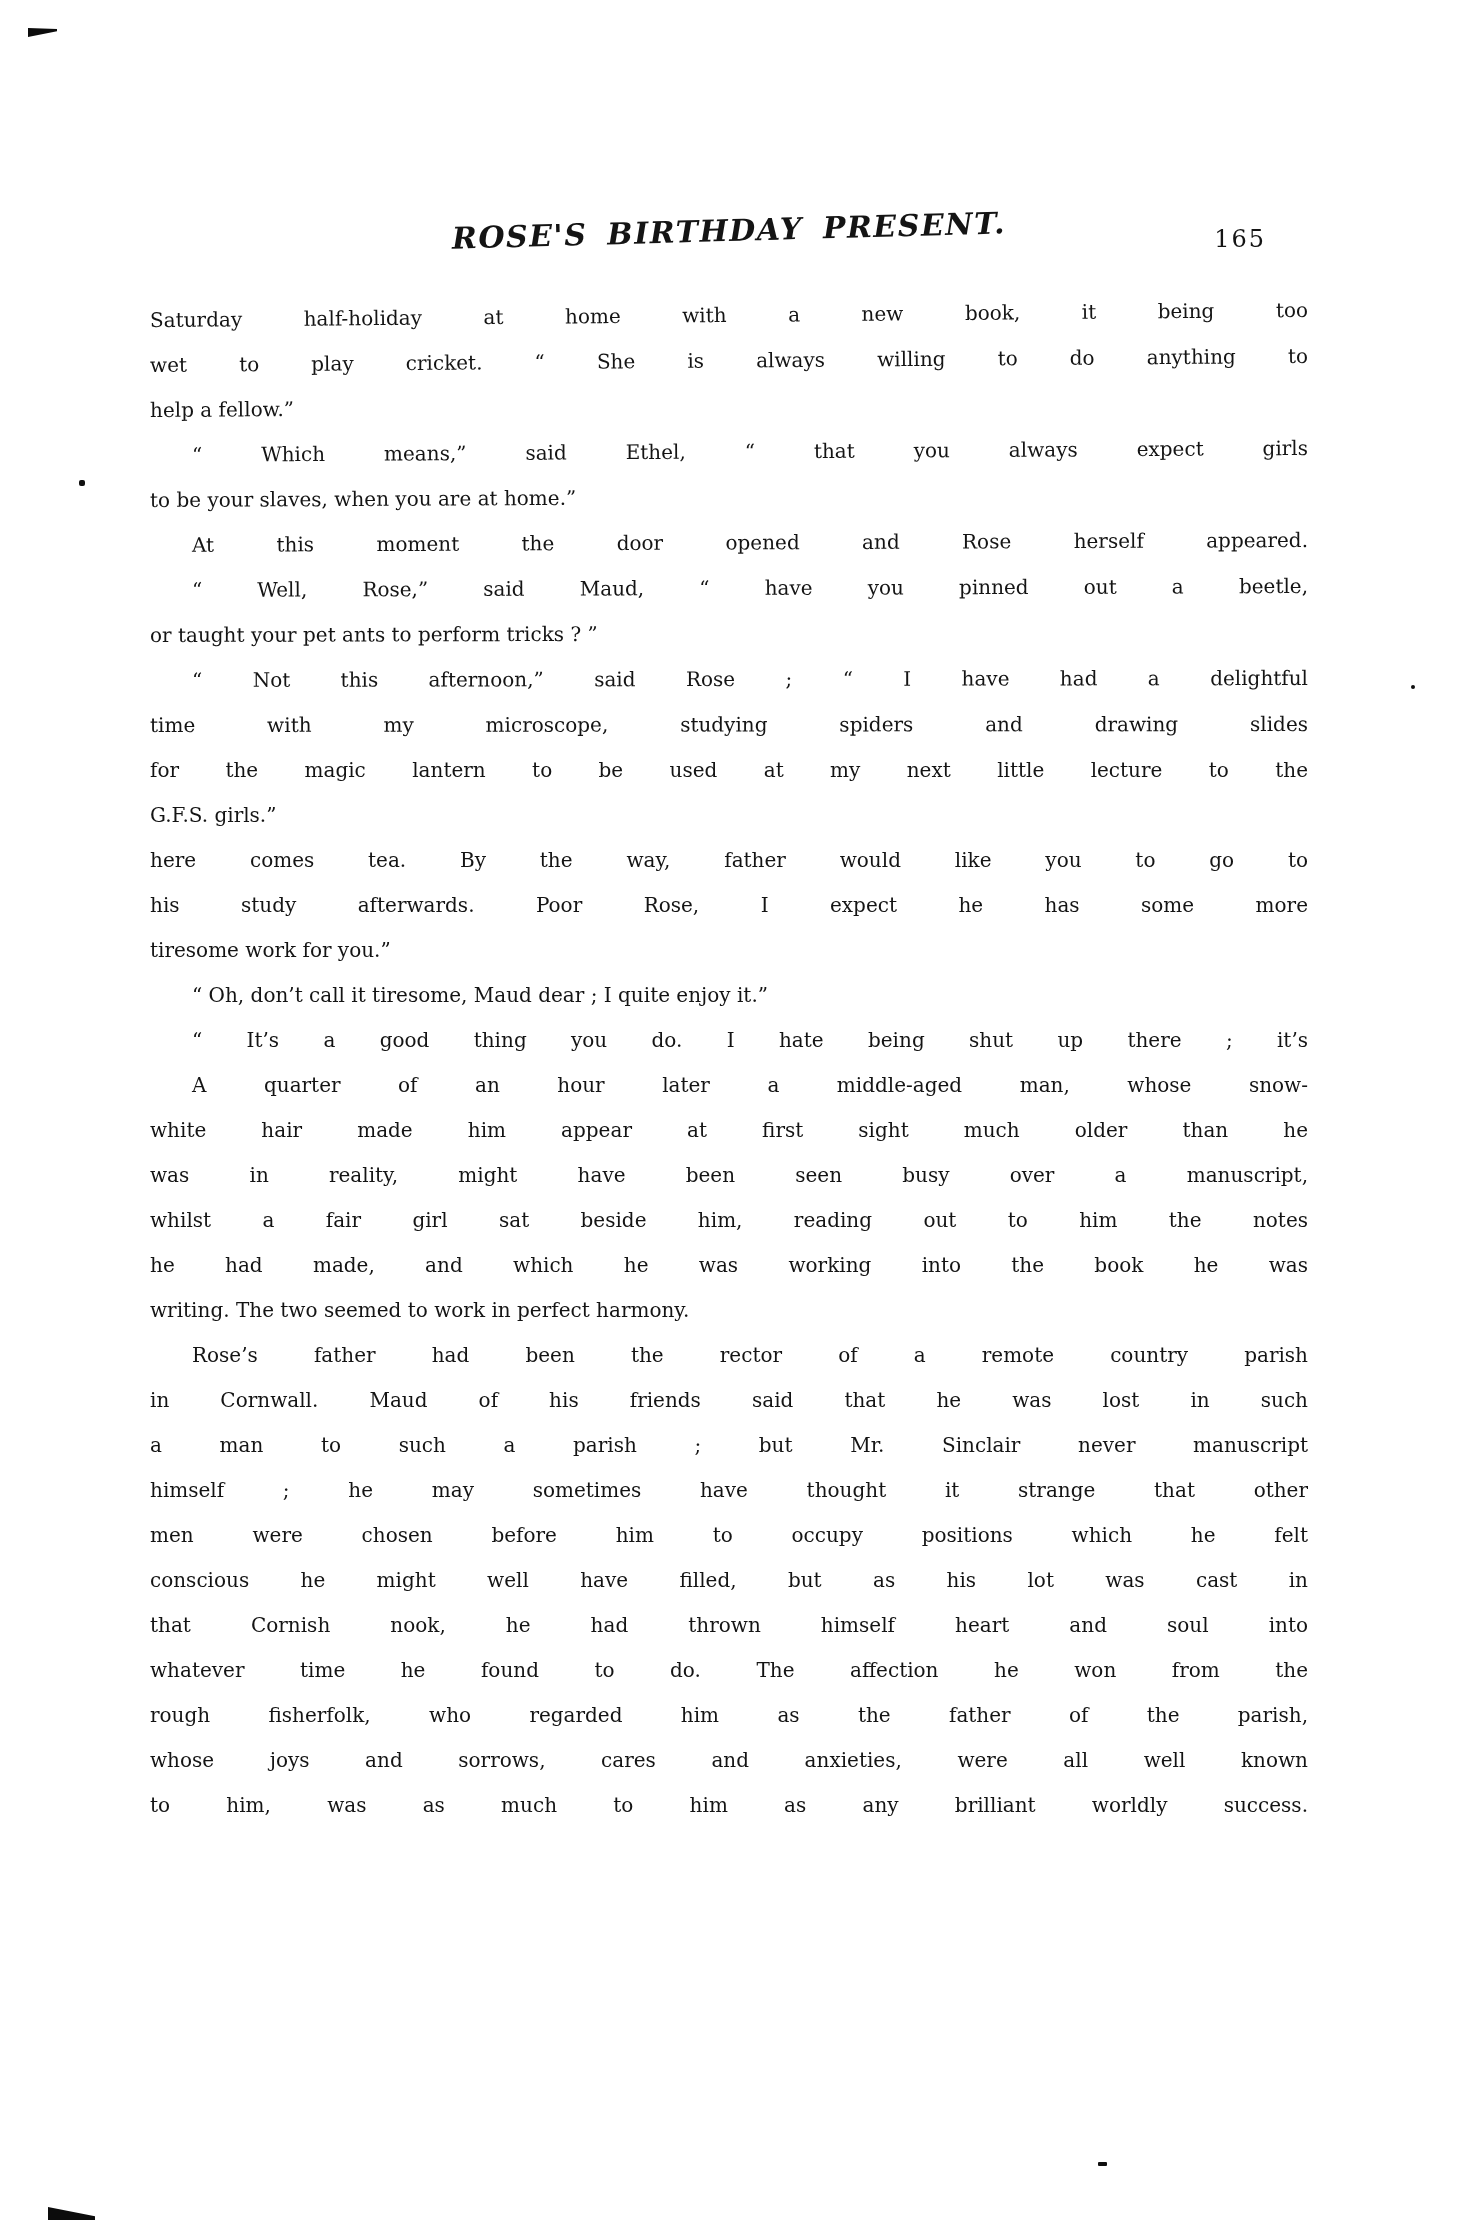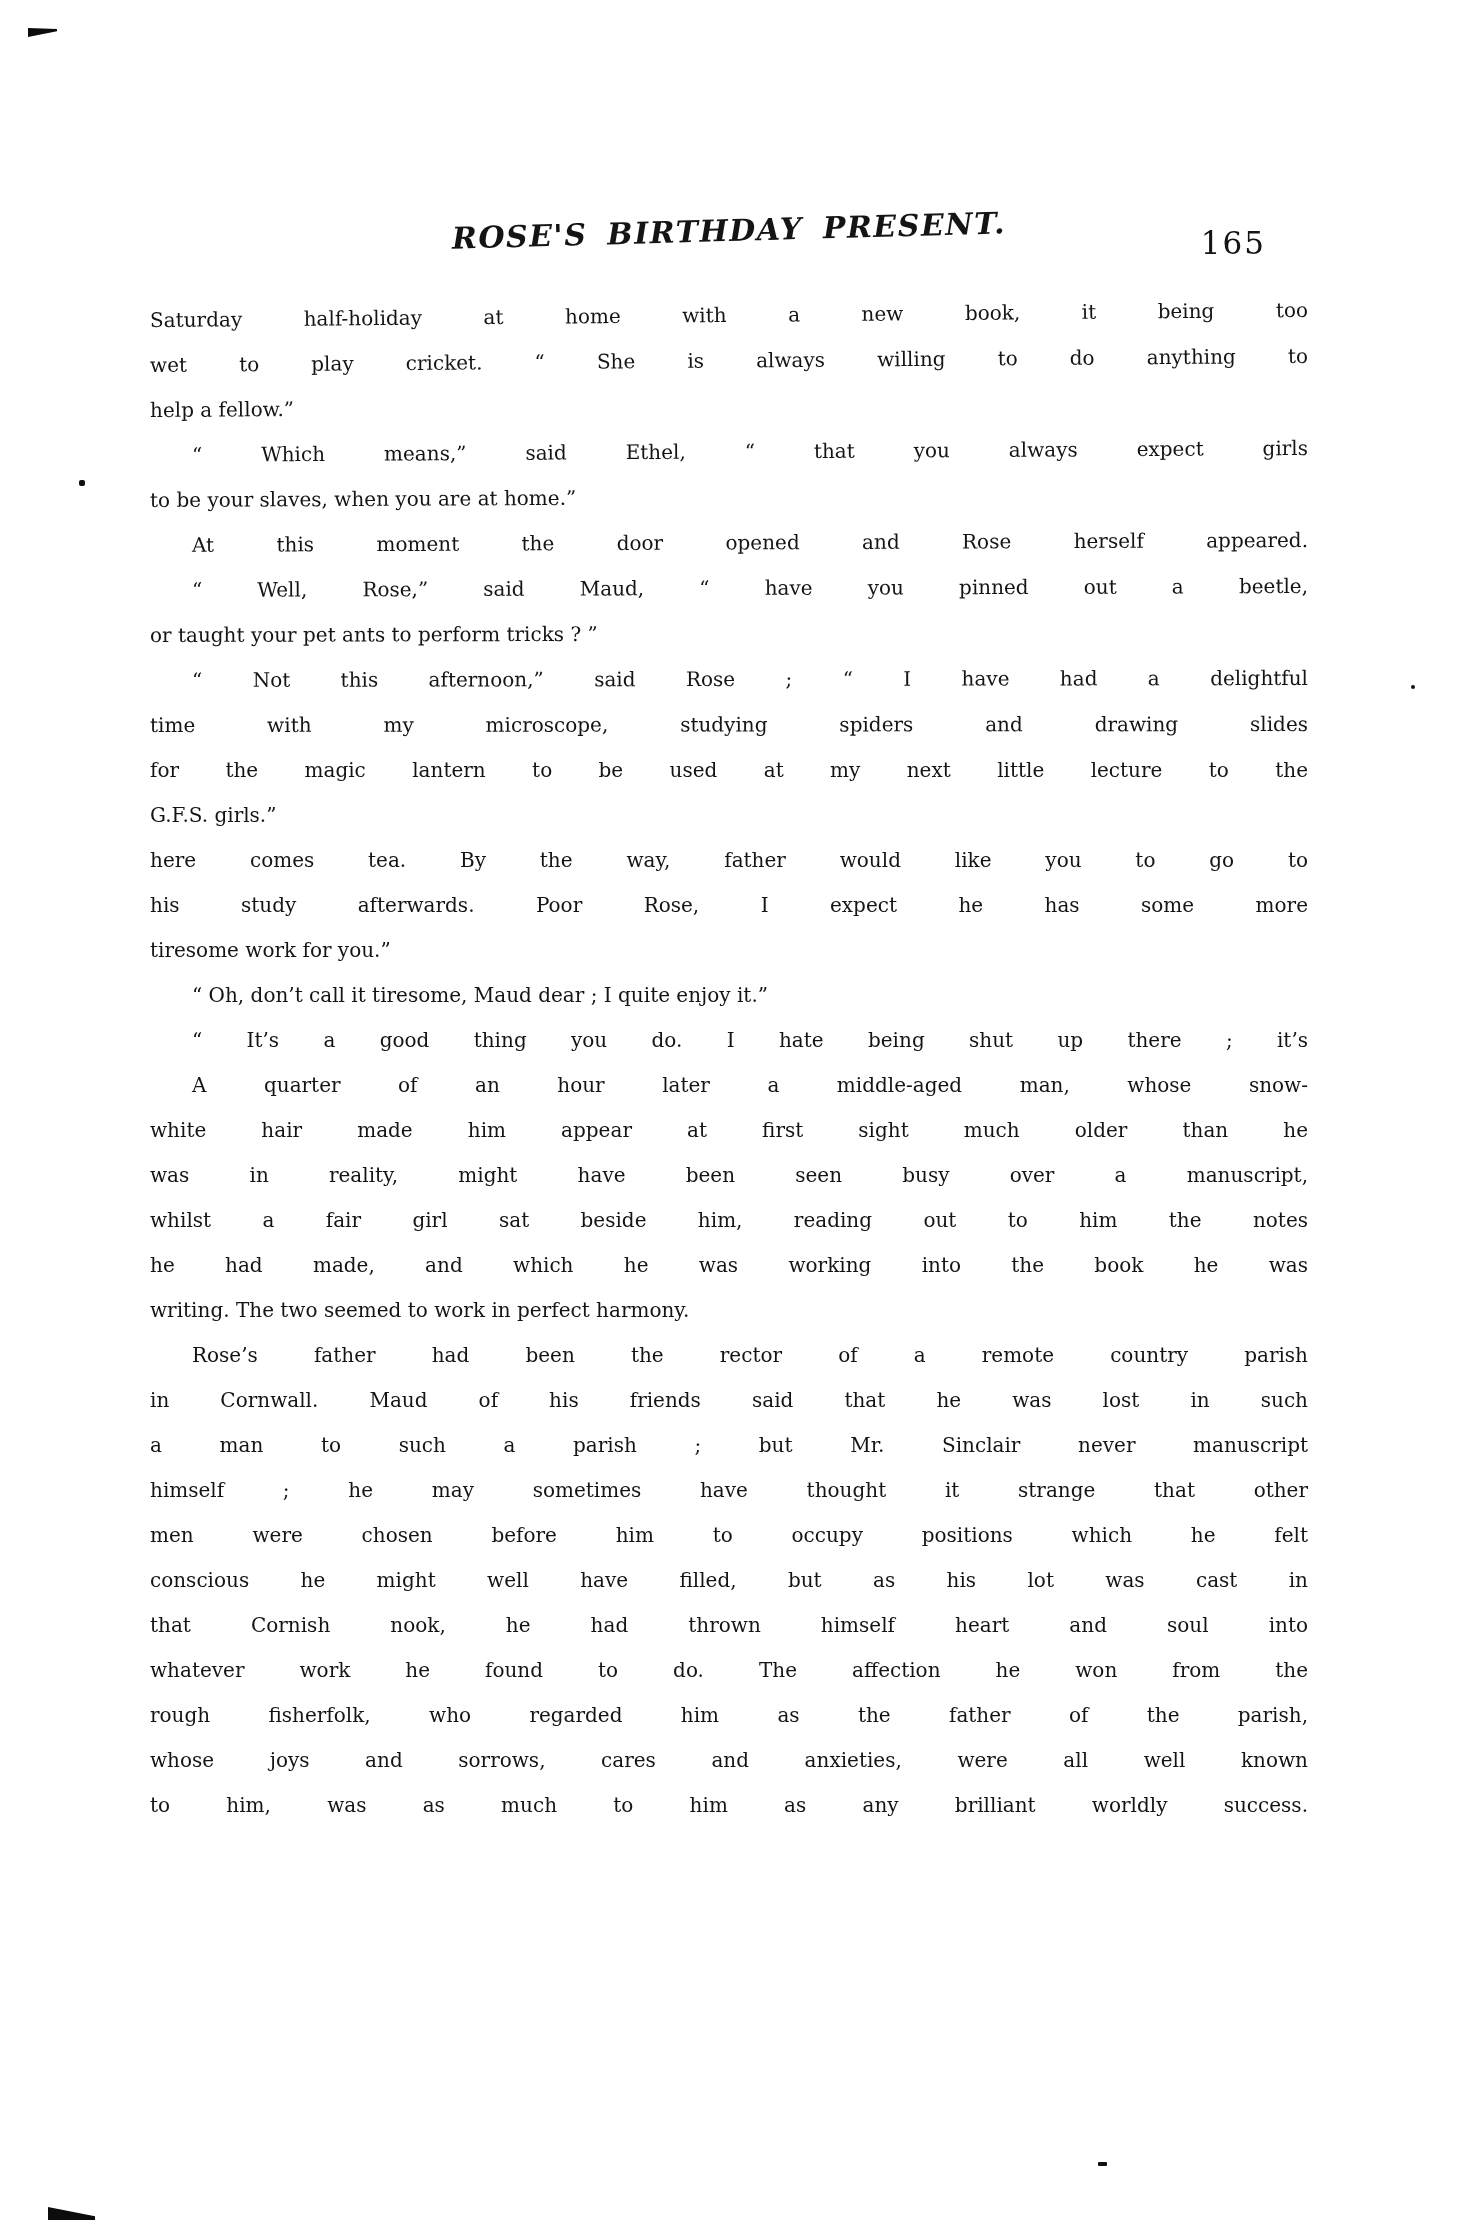--- a/index.html
+++ b/index.html
@@ -34,21 +34,21 @@
     font-weight: 600;
     font-size: 30px;
     letter-spacing: 1.5px;
     word-spacing: 8px;
     white-space: nowrap;
   }
   .page-number {
     position: absolute;
     right: 42px;
     top: 12px;
-    font-size: 31px;
+    font-size: 24px;
     letter-spacing: 2px;
   }
   
   .body-text {
     position: absolute;
     top: 298px;
     left: 150px;
     width: 1158px;
     font-size: 20px;
     line-height: 45px;
@@ -113,21 +113,21 @@
       <div class="line">whilst a fair girl sat beside him, reading out to him the notes</div>
       <div class="line">he had made, and which he was working into the book he was</div>
       <div class="line para-end">writing. The two seemed to work in perfect harmony.</div>
       <div class="line indent">Rose’s father had been the rector of a remote country parish</div>
       <div class="line">in Cornwall. Maud of his friends said that he was lost in such</div>
       <div class="line">a man to such a parish ; but Mr. Sinclair never manuscript</div>
       <div class="line">himself ; he may sometimes have thought it strange that other</div>
       <div class="line">men were chosen before him to occupy positions which he felt</div>
       <div class="line">conscious he might well have filled, but as his lot was cast in</div>
       <div class="line">that Cornish nook, he had thrown himself heart and soul into</div>
-      <div class="line">whatever work he found to do. The affection he won from the</div>
+      <div class="line">whatever time he found to do. The affection he won from the</div>
       <div class="line">rough fisherfolk, who regarded him as the father of the parish,</div>
       <div class="line">whose joys and sorrows, cares and anxieties, were all well known</div>
       <div class="line">to him, was as much to him as any brilliant worldly success.</div>
     </div>
 
   <div class="speck s1"></div>
   <div class="speck s2"></div>
   <div class="speck s3"></div>
   <div class="smudge bottom-left"></div>
 

